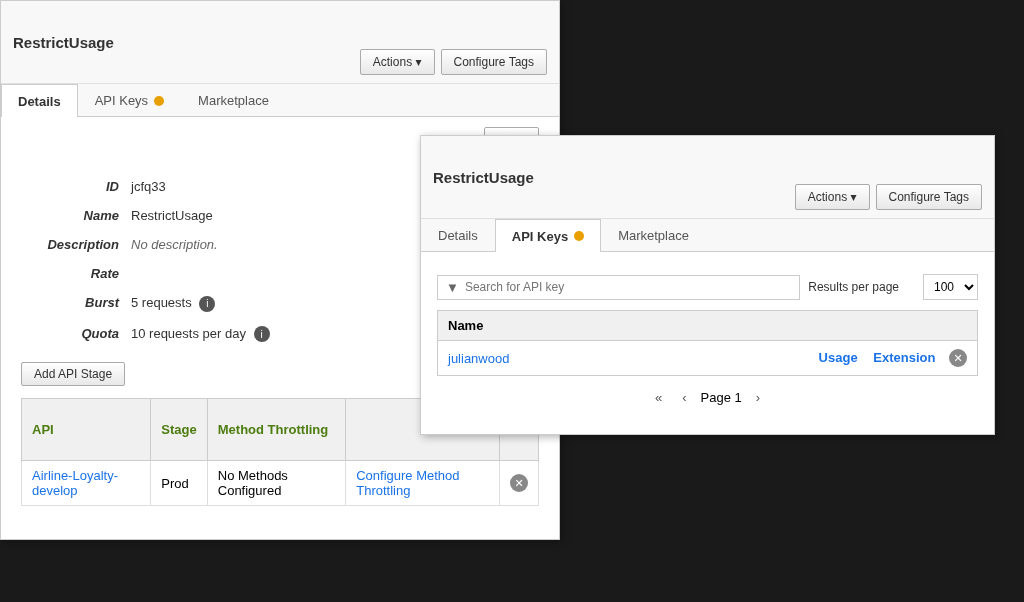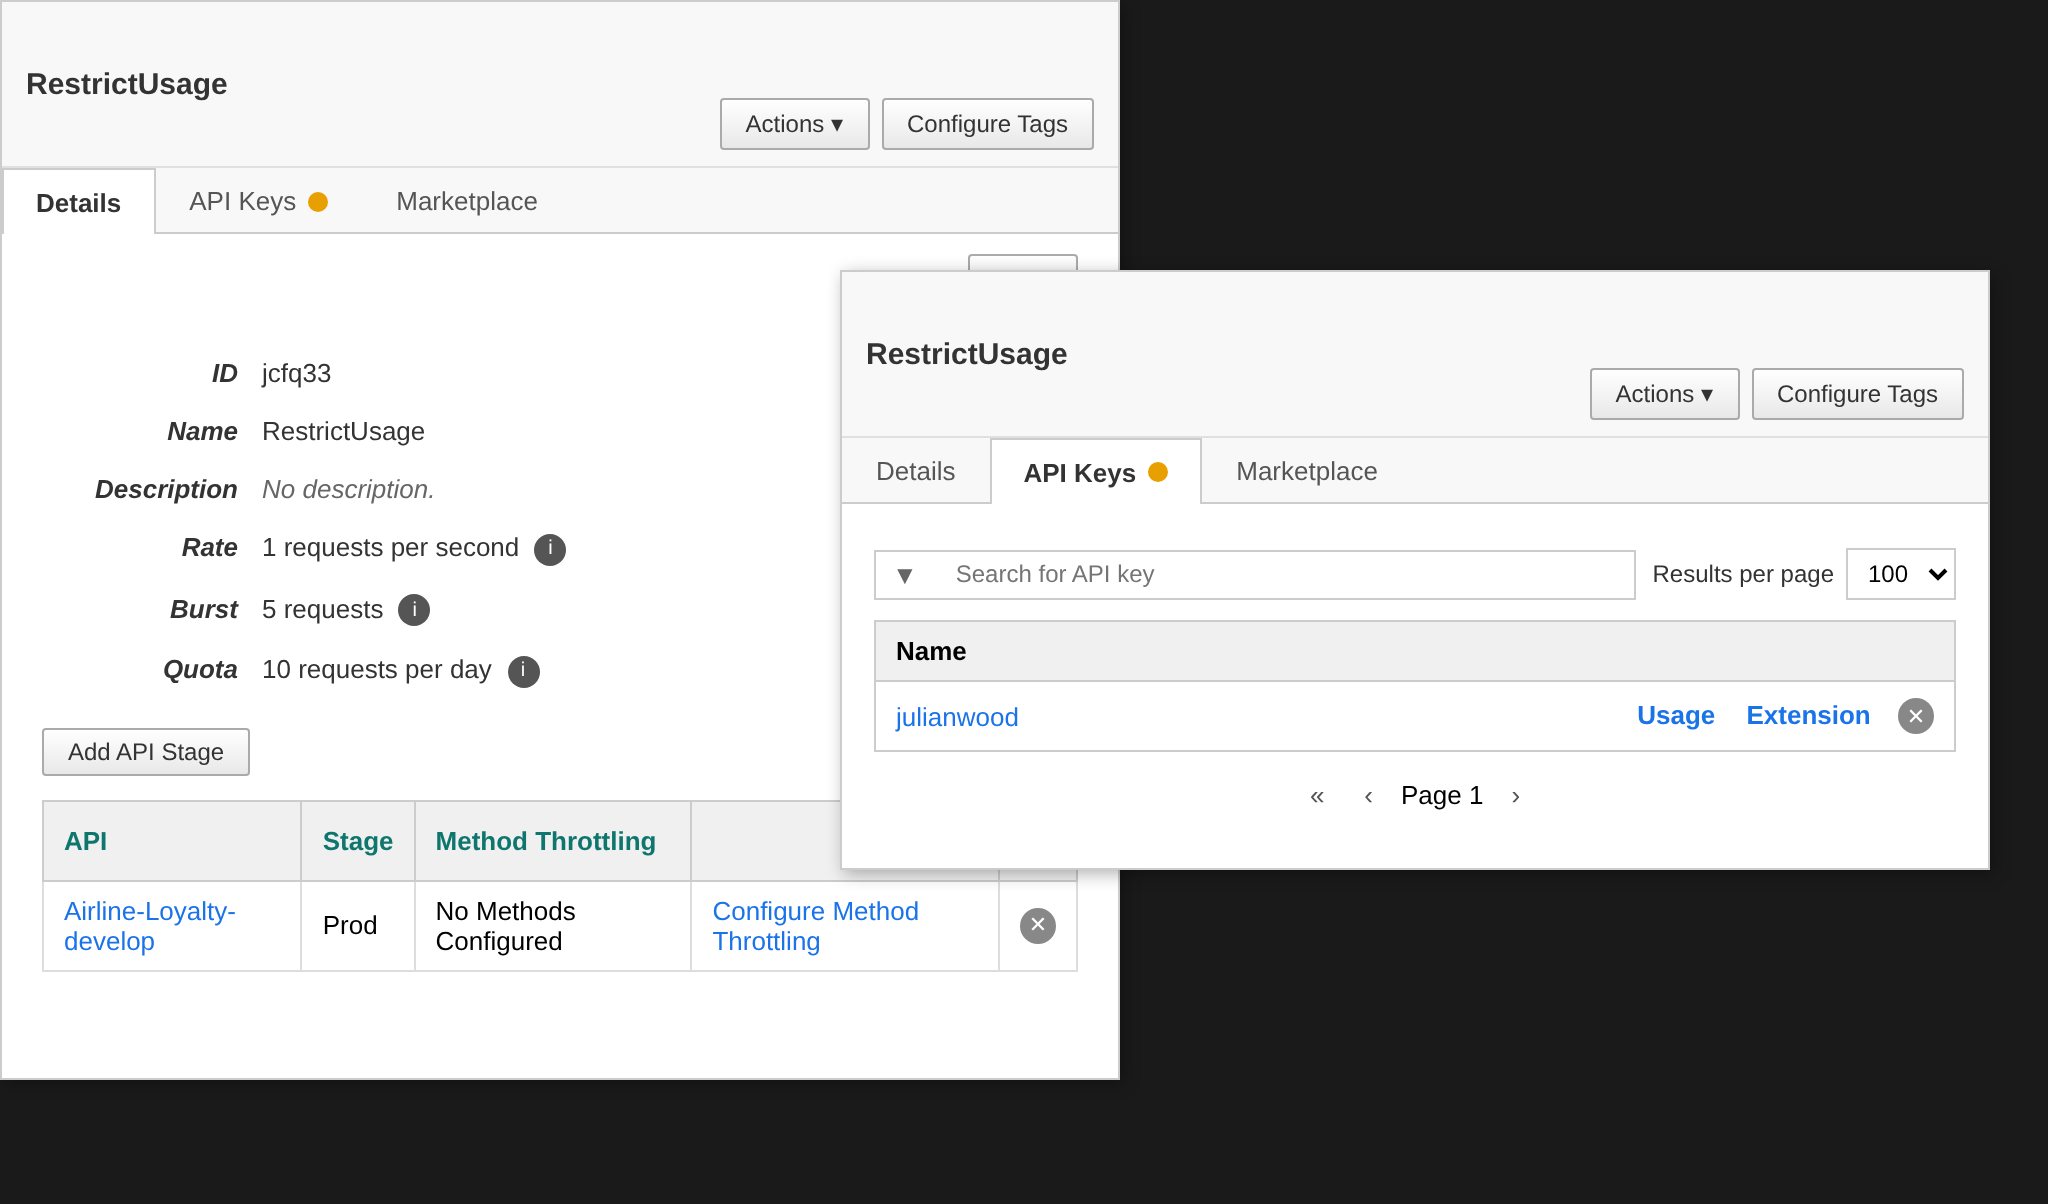--- a/index.html
+++ b/index.html
@@ -170,25 +170,25 @@
     }
 
     .table {
       width: 100%;
       border-collapse: collapse;
       border: 1px solid #ccc;
     }
 
     .table th {
       background: #f0f0f0;
-      padding: 12px 10px;
+      padding: 23px 10px;
       text-align: left;
       font-weight: bold;
       border: 1px solid #ccc;
-      color: #0f766e;
+      color: #4d7c0f;
     }
 
     .table td {
       padding: 7px 10px;
       border: 1px solid #ddd;
       vertical-align: middle;
     }
 
     .link {
       color: #1a73e8;
@@ -234,27 +234,26 @@
       color: #666;
       font-size: 13px;
     }
 
     .search-input {
       border: none;
       outline: none;
       font-size: 12px;
       color: #999;
       width: 100%;
-      margin-left: 13px;
     }
 
     .results-per-page {
       display: flex;
       align-items: center;
-      gap: 6px;
+      gap: 24px;
       font-size: 12px;
       color: #333;
     }
 
     .results-select {
       border: 1px solid #ccc;
       padding: 4px 6px;
       font-size: 12px;
       background: #fff;
     }
@@ -349,24 +348,20 @@
     <div class="detail-row">
       <span class="detail-label">Name</span>
       <span class="detail-value">RestrictUsage</span>
     </div>
     <div class="detail-row">
       <span class="detail-label">Description</span>
       <span class="detail-value italic">No description.</span>
     </div>
     <div class="detail-row">
       <span class="detail-label">Rate</span>
-      <span class="detail-value">
-        <span>1 requests per second</span>
-        <span class="info-icon">i</span>
-      </span>
     </div>
     <div class="detail-row">
       <span class="detail-label">Burst</span>
       <span class="detail-value">
         <span>5 requests</span>
         <span class="info-icon">i</span>
       </span>
     </div>
     <div class="detail-row">
       <span class="detail-label">Quota</span>

